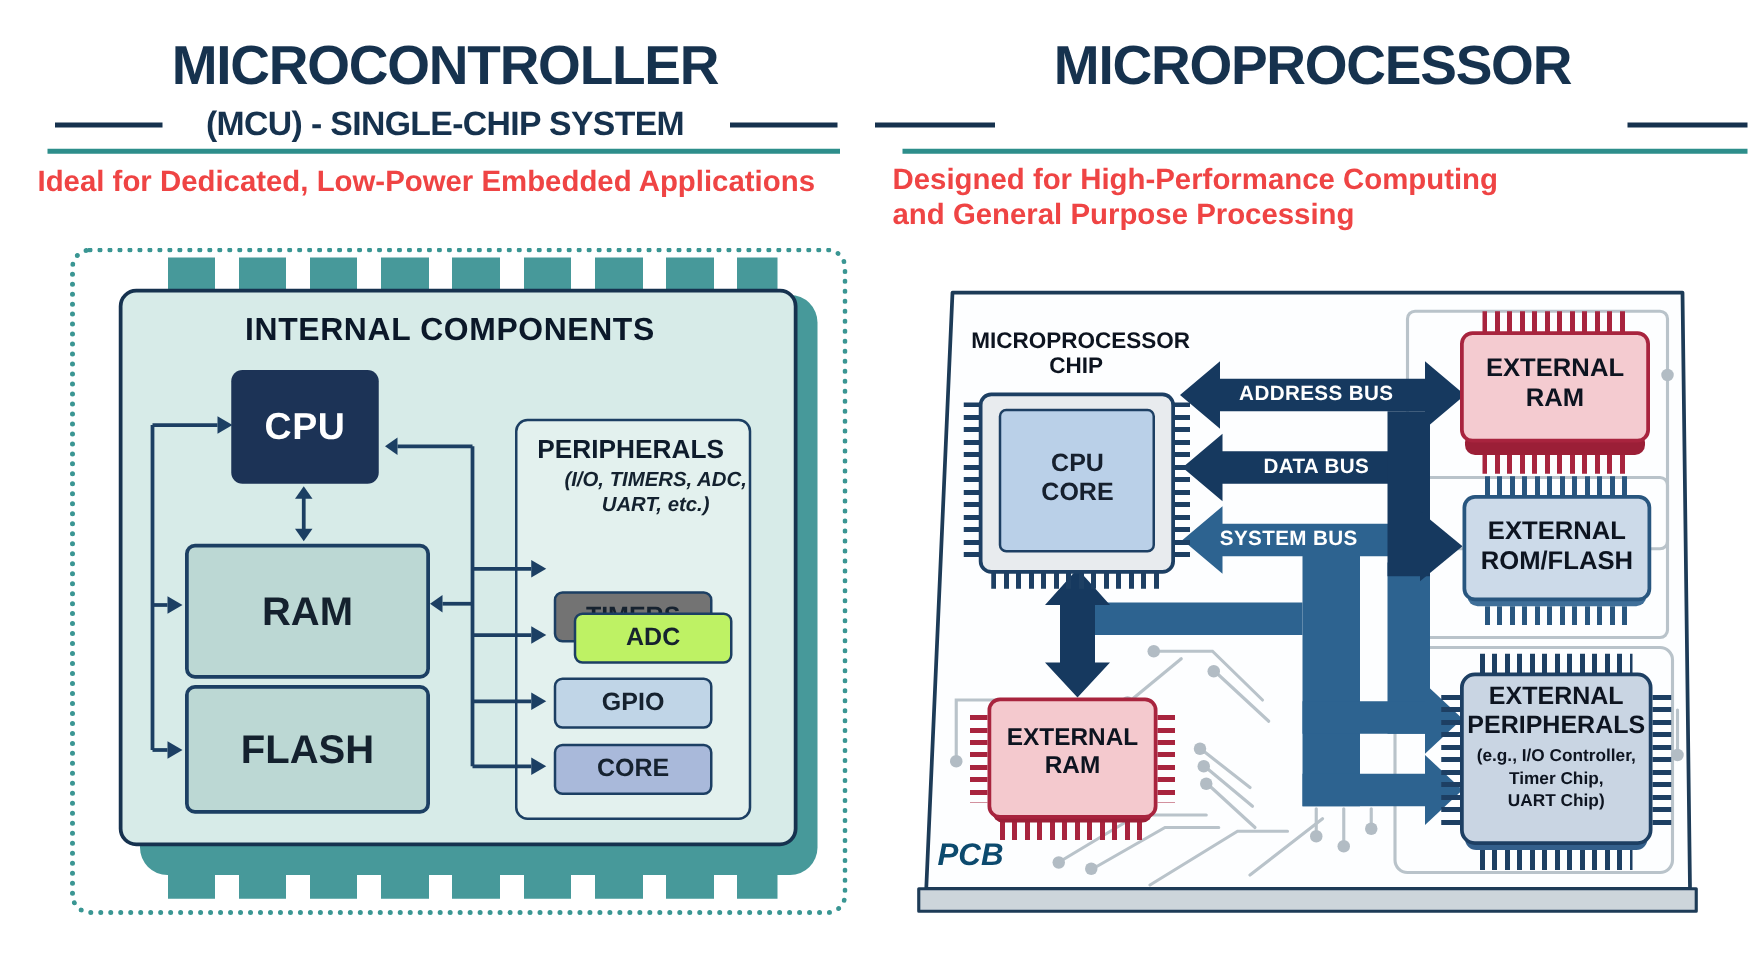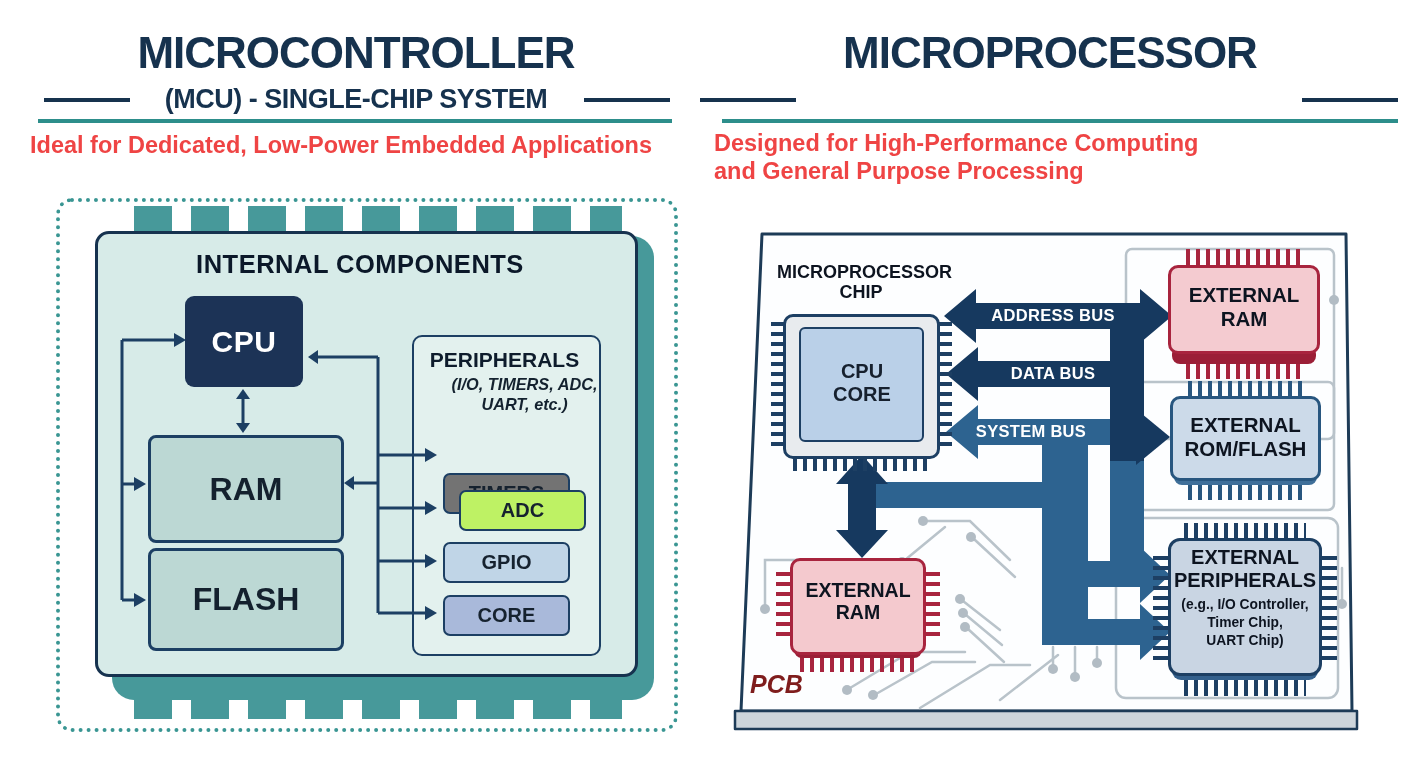--- a/index.html
+++ b/index.html
@@ -208,15 +208,15 @@
 RAM</div>
   <div class="abs chiplabel ml" style="left:1170px;top:413px;width:151px;font-size:20.5px;line-height:1.15;">EXTERNAL
 ROM/FLASH</div>
   <div class="abs chiplabel ml" style="left:1168px;top:546px;width:154px;font-size:20px;line-height:1.15;">EXTERNAL
 PERIPHERALS</div>
   <div class="abs chiplabel ml" style="left:1168px;top:596px;width:154px;font-size:13.8px;line-height:1.3;font-weight:700;">(e.g., I/O Controller,
 Timer Chip,
 UART Chip)</div>
   <div class="abs chiplabel ml" style="left:790px;top:579px;width:136px;font-size:19.5px;line-height:1.15;">EXTERNAL
 RAM</div>
-  <div class="abs" style="left:750px;top:670px;width:80px;font-size:25px;font-weight:800;font-style:italic;color:#7f1d1d;">PCB</div>
+  <div class="abs" style="left:750px;top:670px;width:80px;font-size:25px;font-weight:800;font-style:italic;color:#0c4a6e;">PCB</div>
 
 </div>
 
 </body></html>

